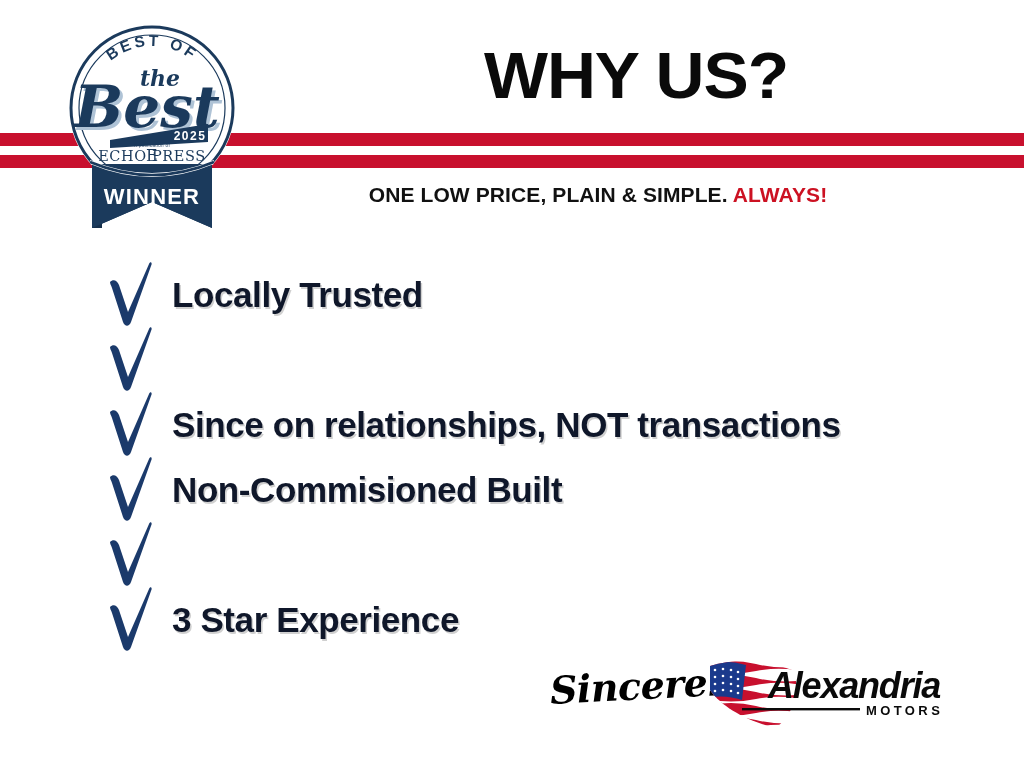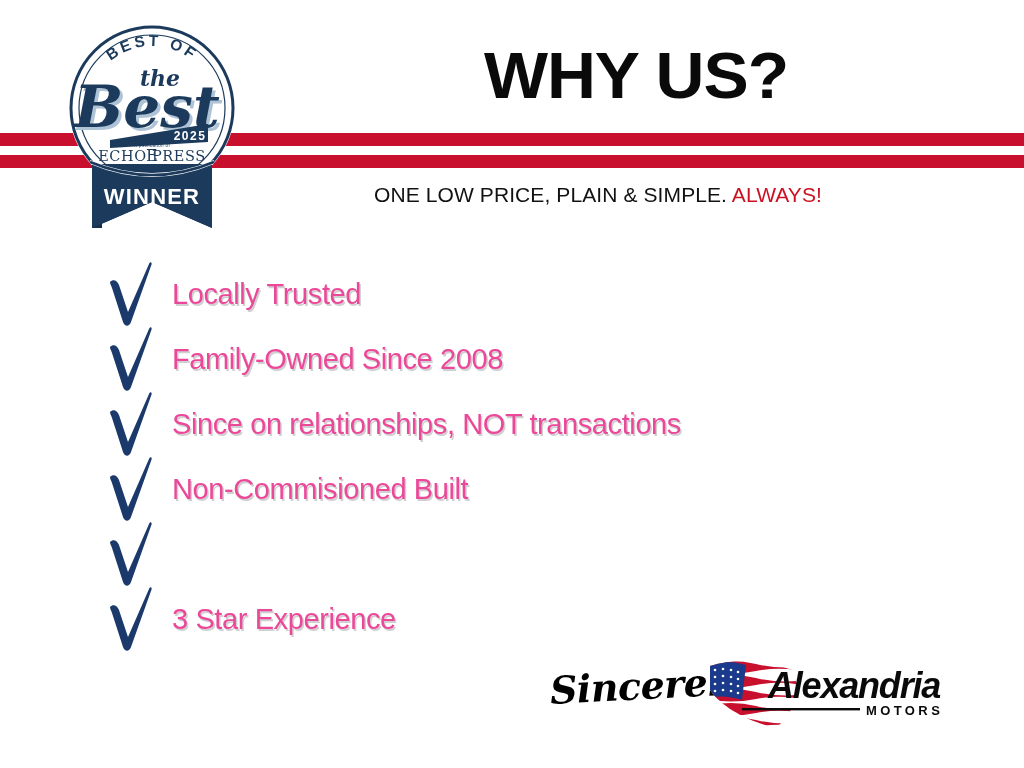--- a/index.html
+++ b/index.html
@@ -57,21 +57,21 @@
     transform-origin: center top;
   }
 
   
   .subtitle {
     position: absolute;
     left: 248px;
     top: 183px;
     width: 700px;
     text-align: center;
-    font-weight: normal;
+    font-weight: bold;
     font-size: 21px;
     letter-spacing: 0.1px;
     color: #111111;
     z-index: 2;
     white-space: nowrap;
   }
   .subtitle .accent { color: #CC1122; }
 
   
   .list {
@@ -89,24 +89,24 @@
   .check {
     width: 56px;
     min-width: 56px;
     height: 58px;
     position: relative;
     margin-right: 12px;
   }
   .check svg { display: block; position: absolute; left: 0; top: -6px; }
   .item-label {
     font-family: "Liberation Sans", sans-serif;
-    font-weight: normal;
-    font-size: 29px;
+    font-weight: bold;
+    font-size: 35px;
     line-height: 1;
-    color: #ec4899;
+    color: #0f172a;
     letter-spacing: -0.4px;
     text-shadow: 1.5px 1.5px 0 rgba(150,150,150,0.45);
     white-space: nowrap;
   }
 
   
   .sincerely {
     position: absolute;
     left: 550px;
     top: 668px;
@@ -195,21 +195,20 @@
     </span>
     <span class="item-label">Locally Trusted</span>
   </div>
 
   <div class="list-item">
     <span class="check">
       <svg width="60" height="70" viewBox="0 0 60 70" xmlns="http://www.w3.org/2000/svg">
         <path d="M6,22 C9,19 13,20 15,25 L24,52 L45,4 C46,1 49,2 47,6 L27,62 C25,67 21,67 19,62 L8,28 C7,25 6,24 6,22 Z" fill="#1B3A6B"></path>
       </svg>
     </span>
-    <span class="item-label">Family-Owned Since 2008</span>
   </div>
 
   <div class="list-item">
     <span class="check">
       <svg width="60" height="70" viewBox="0 0 60 70" xmlns="http://www.w3.org/2000/svg">
         <path d="M6,22 C9,19 13,20 15,25 L24,52 L45,4 C46,1 49,2 47,6 L27,62 C25,67 21,67 19,62 L8,28 C7,25 6,24 6,22 Z" fill="#1B3A6B"></path>
       </svg>
     </span>
     <span class="item-label">Since on relationships, NOT transactions</span>
   </div>

